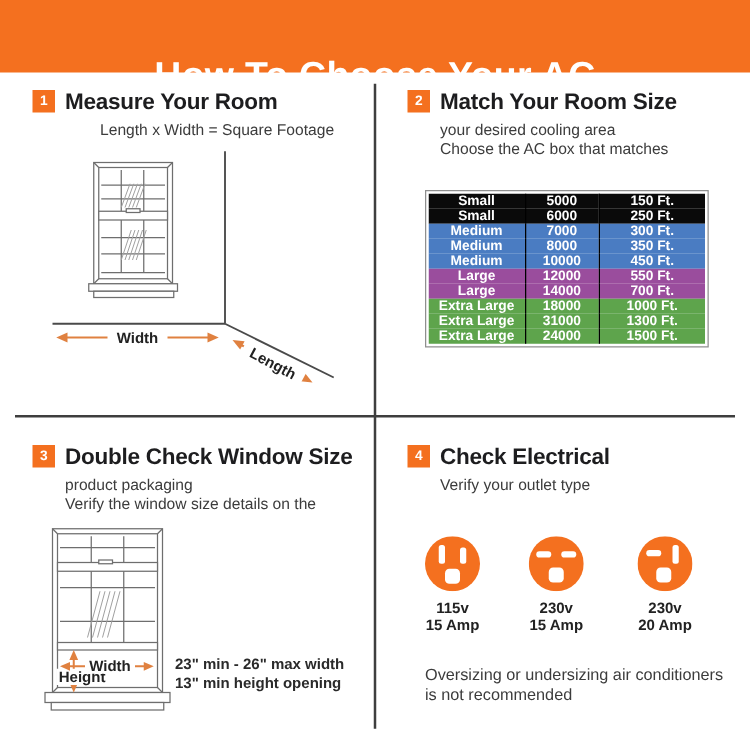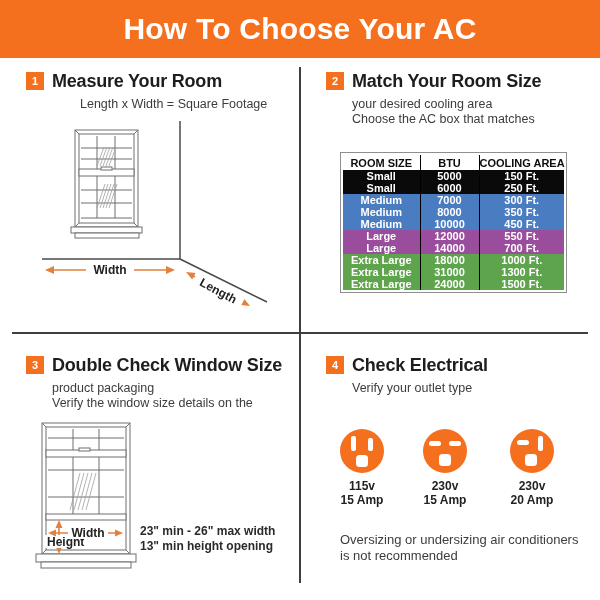--- a/index.html
+++ b/index.html
@@ -2,21 +2,21 @@
 <html><head>
 <meta charset="utf-8">
 <style>
   html,body{margin:0;padding:0;background:#fff;}
   .canvas{position:relative;width:600px;height:600px;background:#ffffff;
           font-family:"Liberation Sans",sans-serif;overflow:hidden;}
 
   
   .app-header{position:absolute;left:0;top:0;width:600px;height:58px;background:#F4701F;}
   .app-header .title{width:100%;text-align:center;line-height:58px;font-size:30px;
-          font-weight:bold;color:#ffffff;letter-spacing:0.2px;}
+          font-weight:bold;color:#ffffff;letter-spacing:0.2px;margin-top:32px;}
 
   
   .divider-v{position:absolute;left:299px;top:67px;width:2px;height:516px;background:#3E3E3E;}
   .divider-h{position:absolute;left:12px;top:332px;width:576px;height:2px;background:#3E3E3E;}
 
   
   .badge{position:absolute;width:18px;height:18px;background:#F4701F;color:#fff;
          font-size:11px;font-weight:bold;text-align:center;line-height:18px;}
   .q-title{position:absolute;font-size:18px;font-weight:bold;color:#1d1d1f;letter-spacing:-0.2px;}
   .q-sub{position:absolute;font-size:12.5px;color:#3c3c3c;line-height:15px;}
@@ -139,25 +139,20 @@
   </div>
 
   <div class="table-wrap">
     <table class="ac">
       <colgroup>
           <col class="c1">
           <col class="c2">
           <col class="c3">
         </colgroup>
       <tbody>
-          <tr>
-        <th>ROOM SIZE</th>
-        <th>BTU</th>
-        <th>COOLING AREA</th>
-      </tr>
       <tr class="r-black">
         <td>Small</td>
         <td>5000</td>
         <td>150 Ft.</td>
       </tr>
       <tr class="r-black">
         <td>Small</td>
         <td>6000</td>
         <td>250 Ft.</td>
       </tr>

